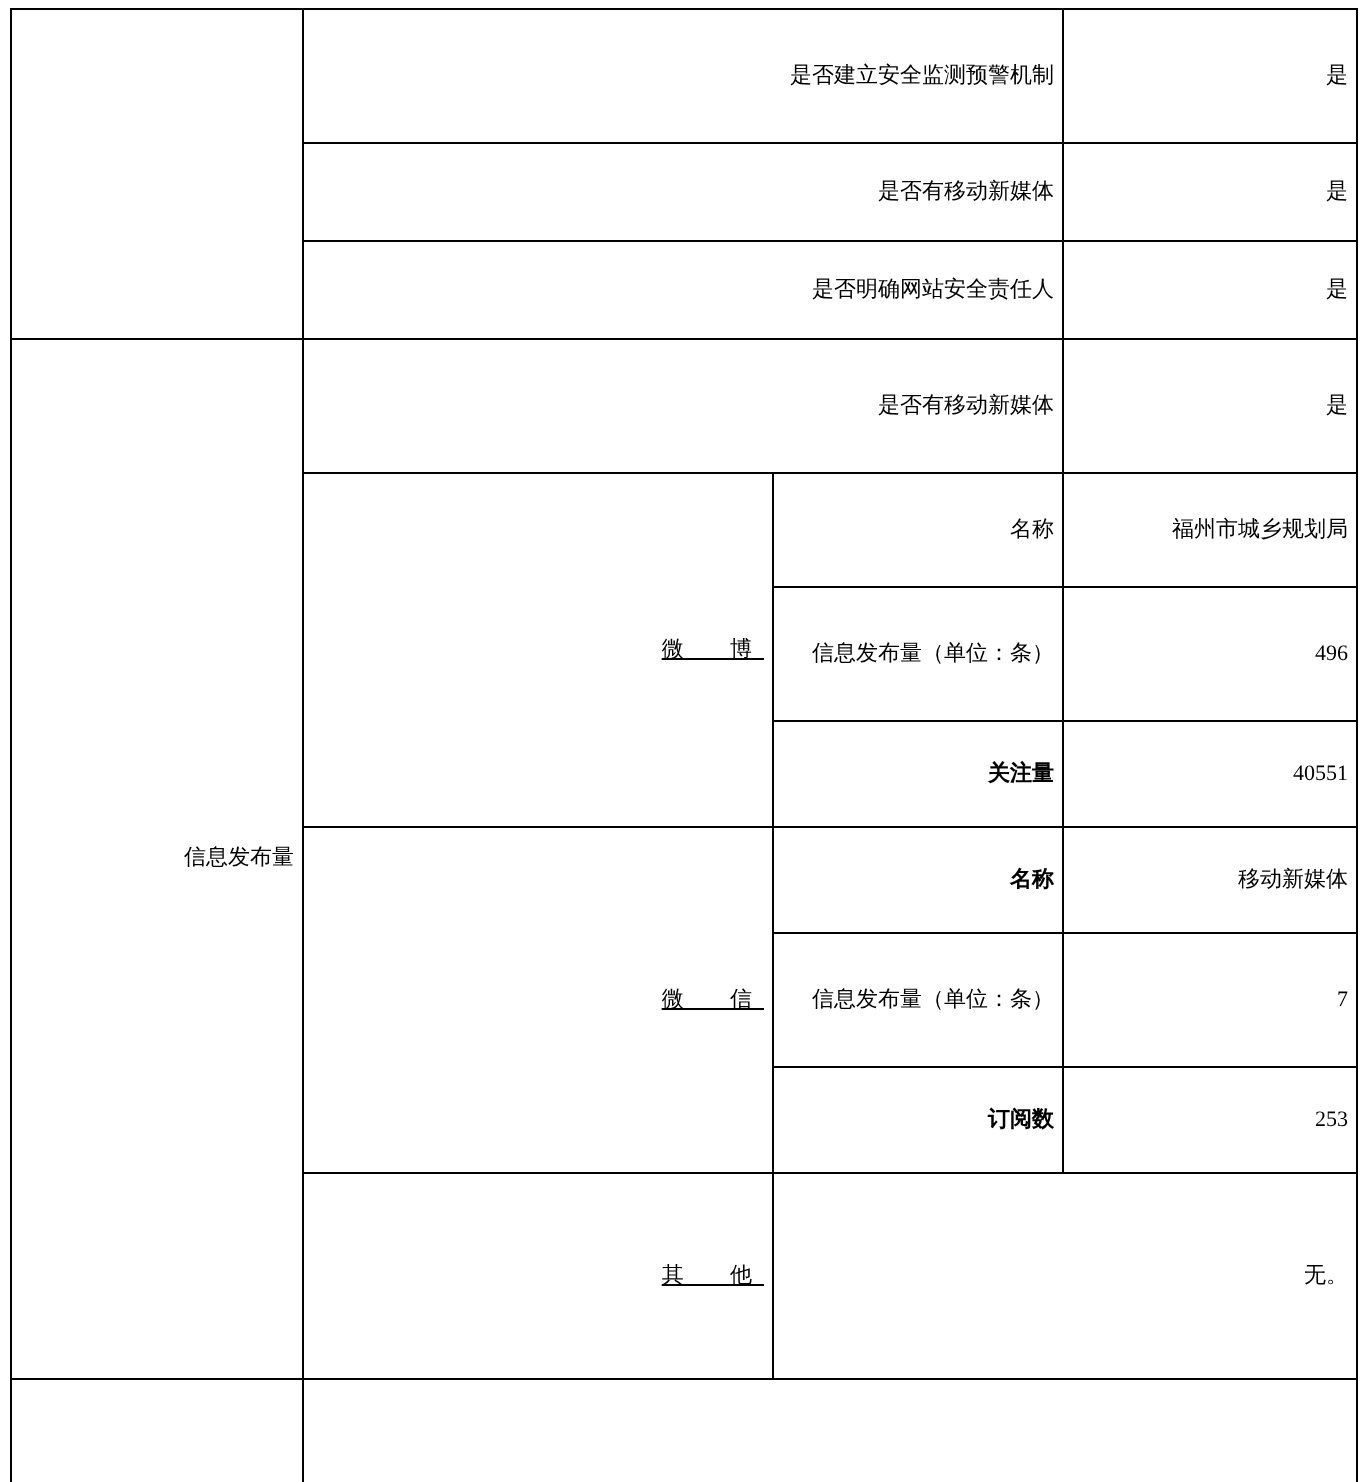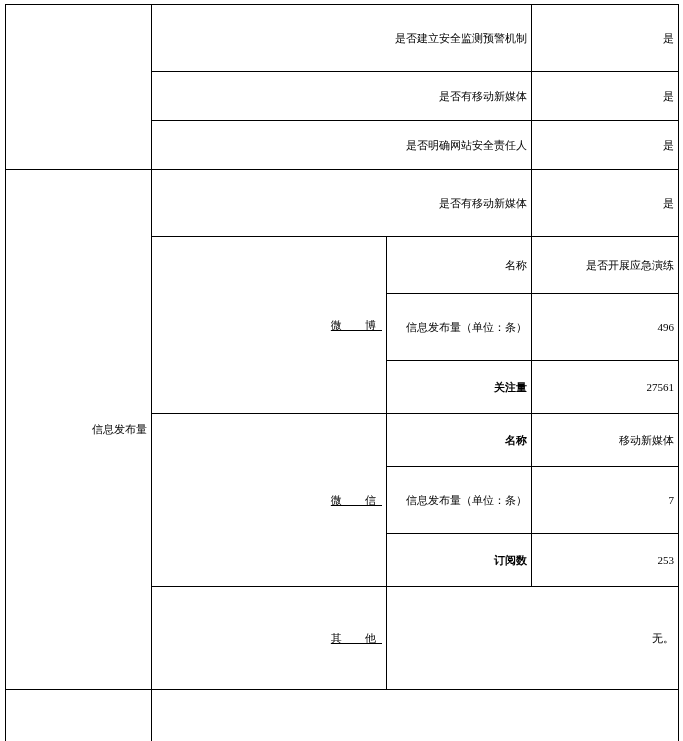--- a/index.html
+++ b/index.html
@@ -94,29 +94,29 @@
 
       <tr>
         <td rowspan="8" class="label-cell">信息发布量</td>
         <td colspan="2" class="label-cell tall-54">是否有移动新媒体</td>
         <td class="value-cell">是</td>
       </tr>
 
       <tr>
         <td rowspan="3" class="label-cell wide-space">微　博</td>
         <td class="label-cell tall-44">名称</td>
-        <td class="value-cell">是否开展应急演练</td>
+        <td class="value-cell">福州市城乡规划局</td>
       </tr>
       <tr>
         <td class="label-cell tall-54">信息发布量（单位：条）</td>
         <td class="value-cell">496</td>
       </tr>
       <tr>
         <td class="label-cell tall-40">关注量</td>
-        <td class="value-cell">27561</td>
+        <td class="value-cell">40551</td>
       </tr>
 
       <tr>
         <td rowspan="3" class="label-cell wide-space">微　信</td>
         <td class="label-cell tall-40">名称</td>
         <td class="value-cell">移动新媒体</td>
       </tr>
       <tr>
         <td class="label-cell tall-54">信息发布量（单位：条）</td>
         <td class="value-cell">7</td>

